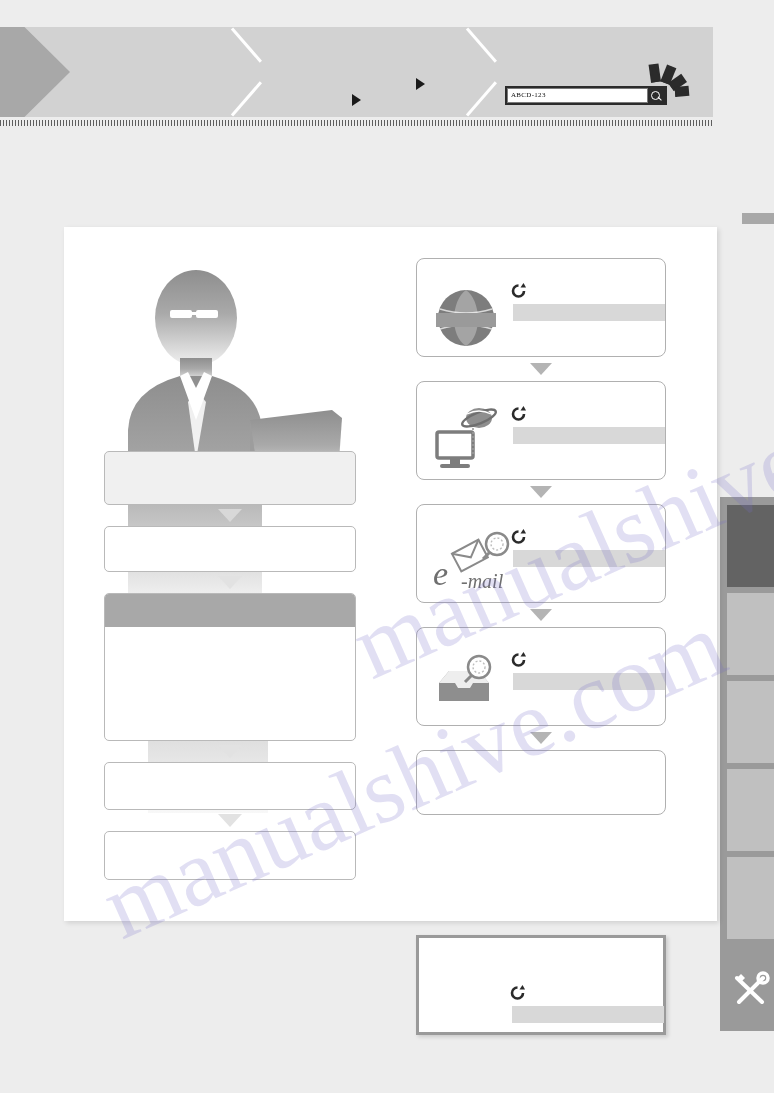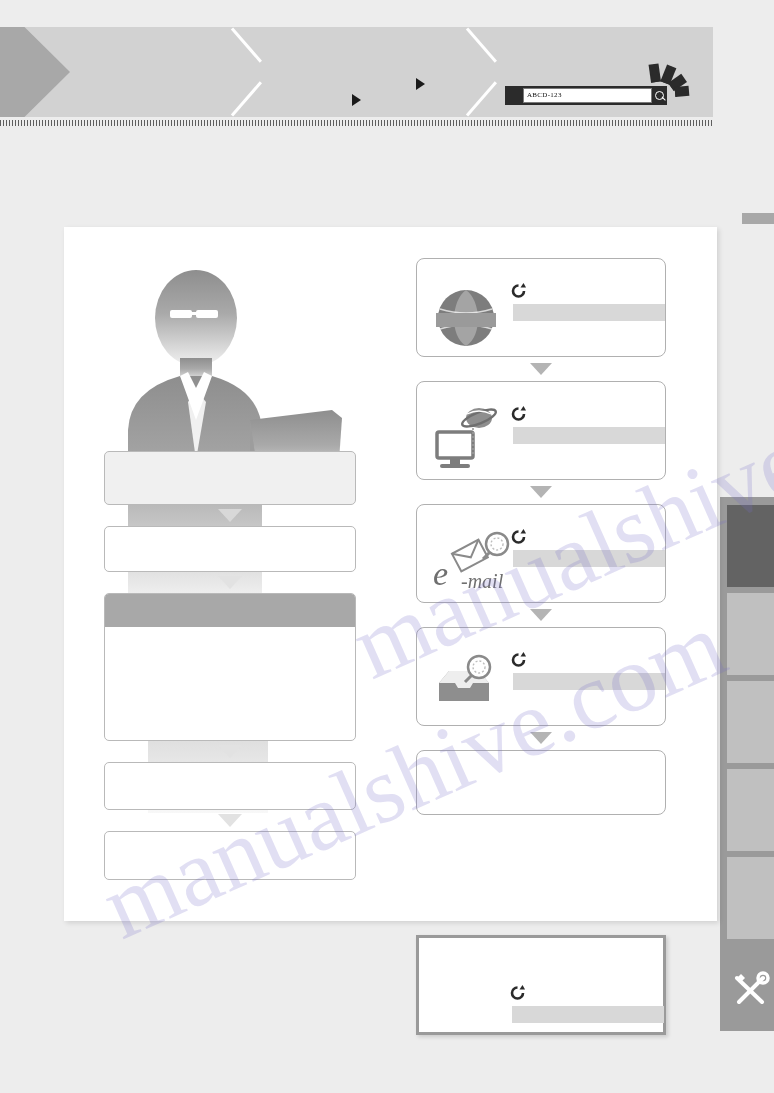--- a/index.html
+++ b/index.html
@@ -51,21 +51,21 @@
 
   
   .hdr-search {
     position: absolute; left: 505px; top: 86px;
     width: 162px; height: 19px;
     background: #2b2b2b;
     display: flex; align-items: center;
   }
   .hdr-search-input {
     width: 141px; height: 15px;
-    margin-left: 18px;
+    margin-left: 2px;
     background: #ffffff;
     border: 1px solid #7a7a7a;
     font-size: 7px;
     line-height: 13px;
     padding-left: 3px;
     color: #111;
     font-family: "Liberation Serif", serif;
     letter-spacing: 0.3px;
   }
   .hdr-mag {

